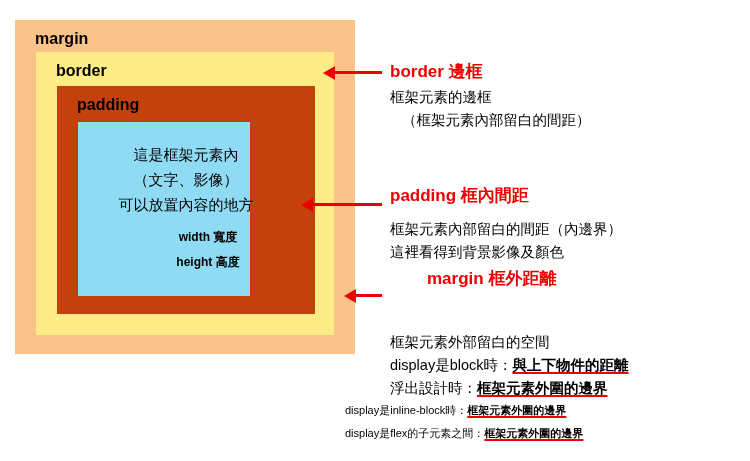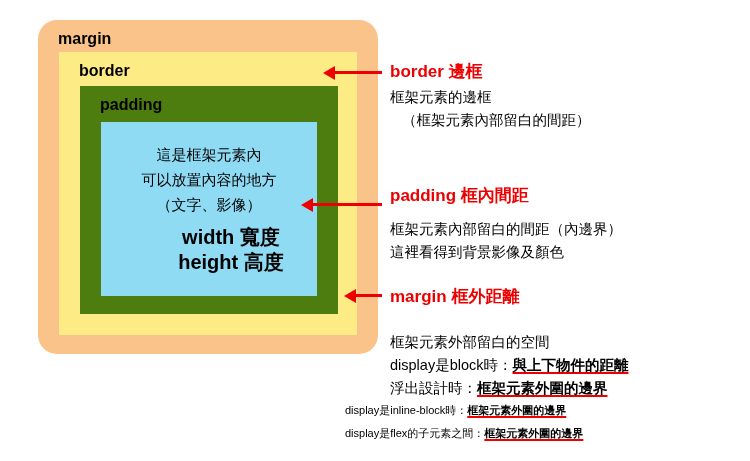--- a/index.html
+++ b/index.html
@@ -12,51 +12,50 @@
     height: 461px;
     position: relative;
     overflow: hidden;
     font-family: "Liberation Sans", "DejaVu Sans", sans-serif;
     color: #000000;
   }
 
   
   .box-margin {
     position: absolute;
-    left: 38px;
+    left: 15px;
     top: 20px;
     width: 340px;
     height: 334px;
     background: #fac38a;
     box-sizing: border-box;
-    border-radius: 19px;
   }
   .box-border {
     position: absolute;
     left: 21px;
     top: 32px;
     width: 298px;
     height: 283px;
     background: #fdec86;
     box-sizing: border-box;
   }
   .box-padding {
     position: absolute;
     left: 21px;
     top: 34px;
     width: 258px;
     height: 228px;
-    background: #4d7c0f;
+    background: #c2410c;
     box-sizing: border-box;
   }
   .box-content {
     position: absolute;
     left: 21px;
     top: 36px;
-    width: 216px;
+    width: 172px;
     height: 174px;
     background: #90dbf4;
     box-sizing: border-box;
   }
 
   .box-label {
     position: absolute;
     font-weight: bold;
     font-size: 16px;
     line-height: 1;
@@ -73,21 +72,21 @@
     left: 0;
     top: 20px;
     width: 216px;
     text-align: center;
     font-size: 15px;
     line-height: 25px;
     color: #000000;
   }
   .content-text .dim {
     font-weight: bold;
-    font-size: 20px;
+    font-size: 12px;
     padding-left: 44px;
   }
   .content-gap { height: 8px; }
 
   
   .arrow {
     position: absolute;
     height: 3px;
     background: #ee0000;
   }
@@ -111,21 +110,21 @@
     position: absolute;
     left: 390px;
     font-weight: bold;
     font-size: 17px;
     line-height: 1;
     color: #ee0000;
     white-space: nowrap;
   }
   .head-border  { top: 63px; }
   .head-padding { top: 187px; }
-  .head-margin  { top: 288px; }
+  .head-margin  { top: 270px; margin-left: 37px; }
 
   .ann-body {
     position: absolute;
     left: 390px;
     font-size: 14.5px;
     line-height: 23px;
     color: #000000;
     white-space: nowrap;
   }
   .body-border  { top: 86px; }
@@ -159,22 +158,22 @@
 
   <div class="box-border">
     <span class="box-label label-border">border</span>
 
     <div class="box-padding">
       <span class="box-label label-padding">padding</span>
 
       <div class="box-content">
         <div class="content-text">
           <div>這是框架元素內</div>
+          <div>（文字、影像）</div>
           <div>可以放置內容的地方</div>
-          <div>（文字、影像）</div>
           <div class="content-gap"></div>
           <div class="dim">width 寬度</div>
           <div class="dim">height 高度</div>
         </div>
       </div>
     </div>
   </div>
 </div>
 
 <div class="arrow arrow-border"></div>

